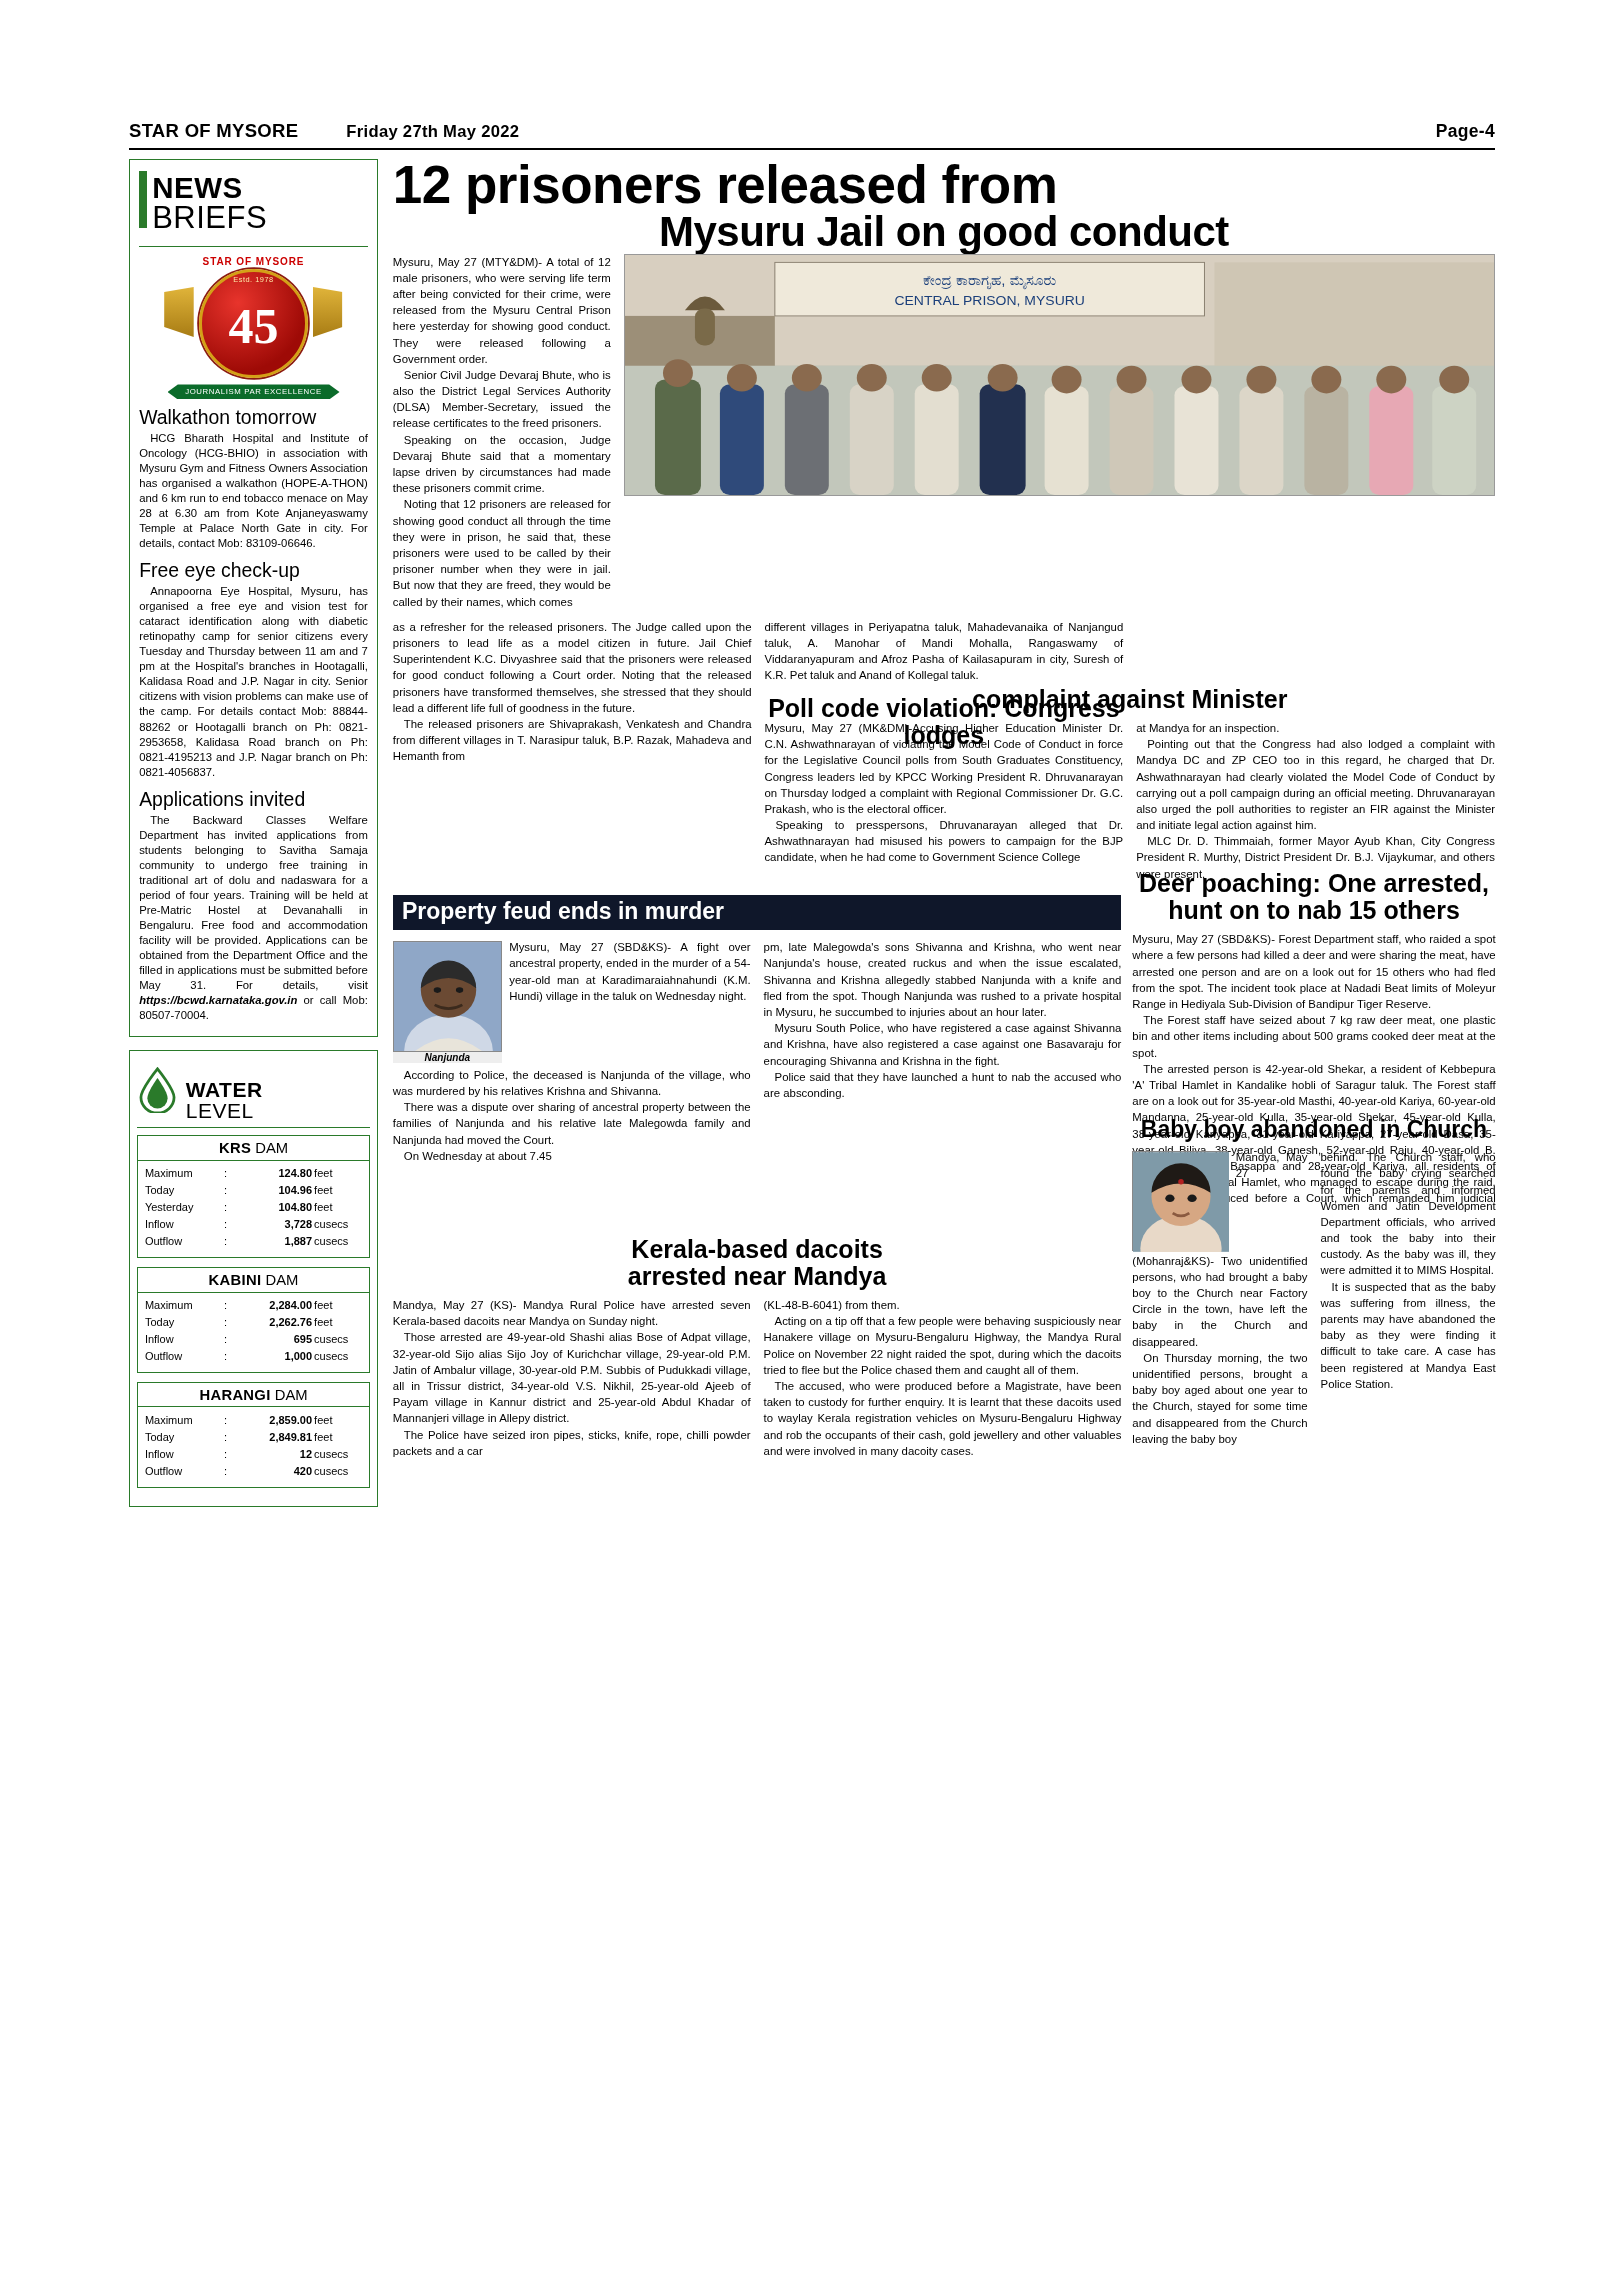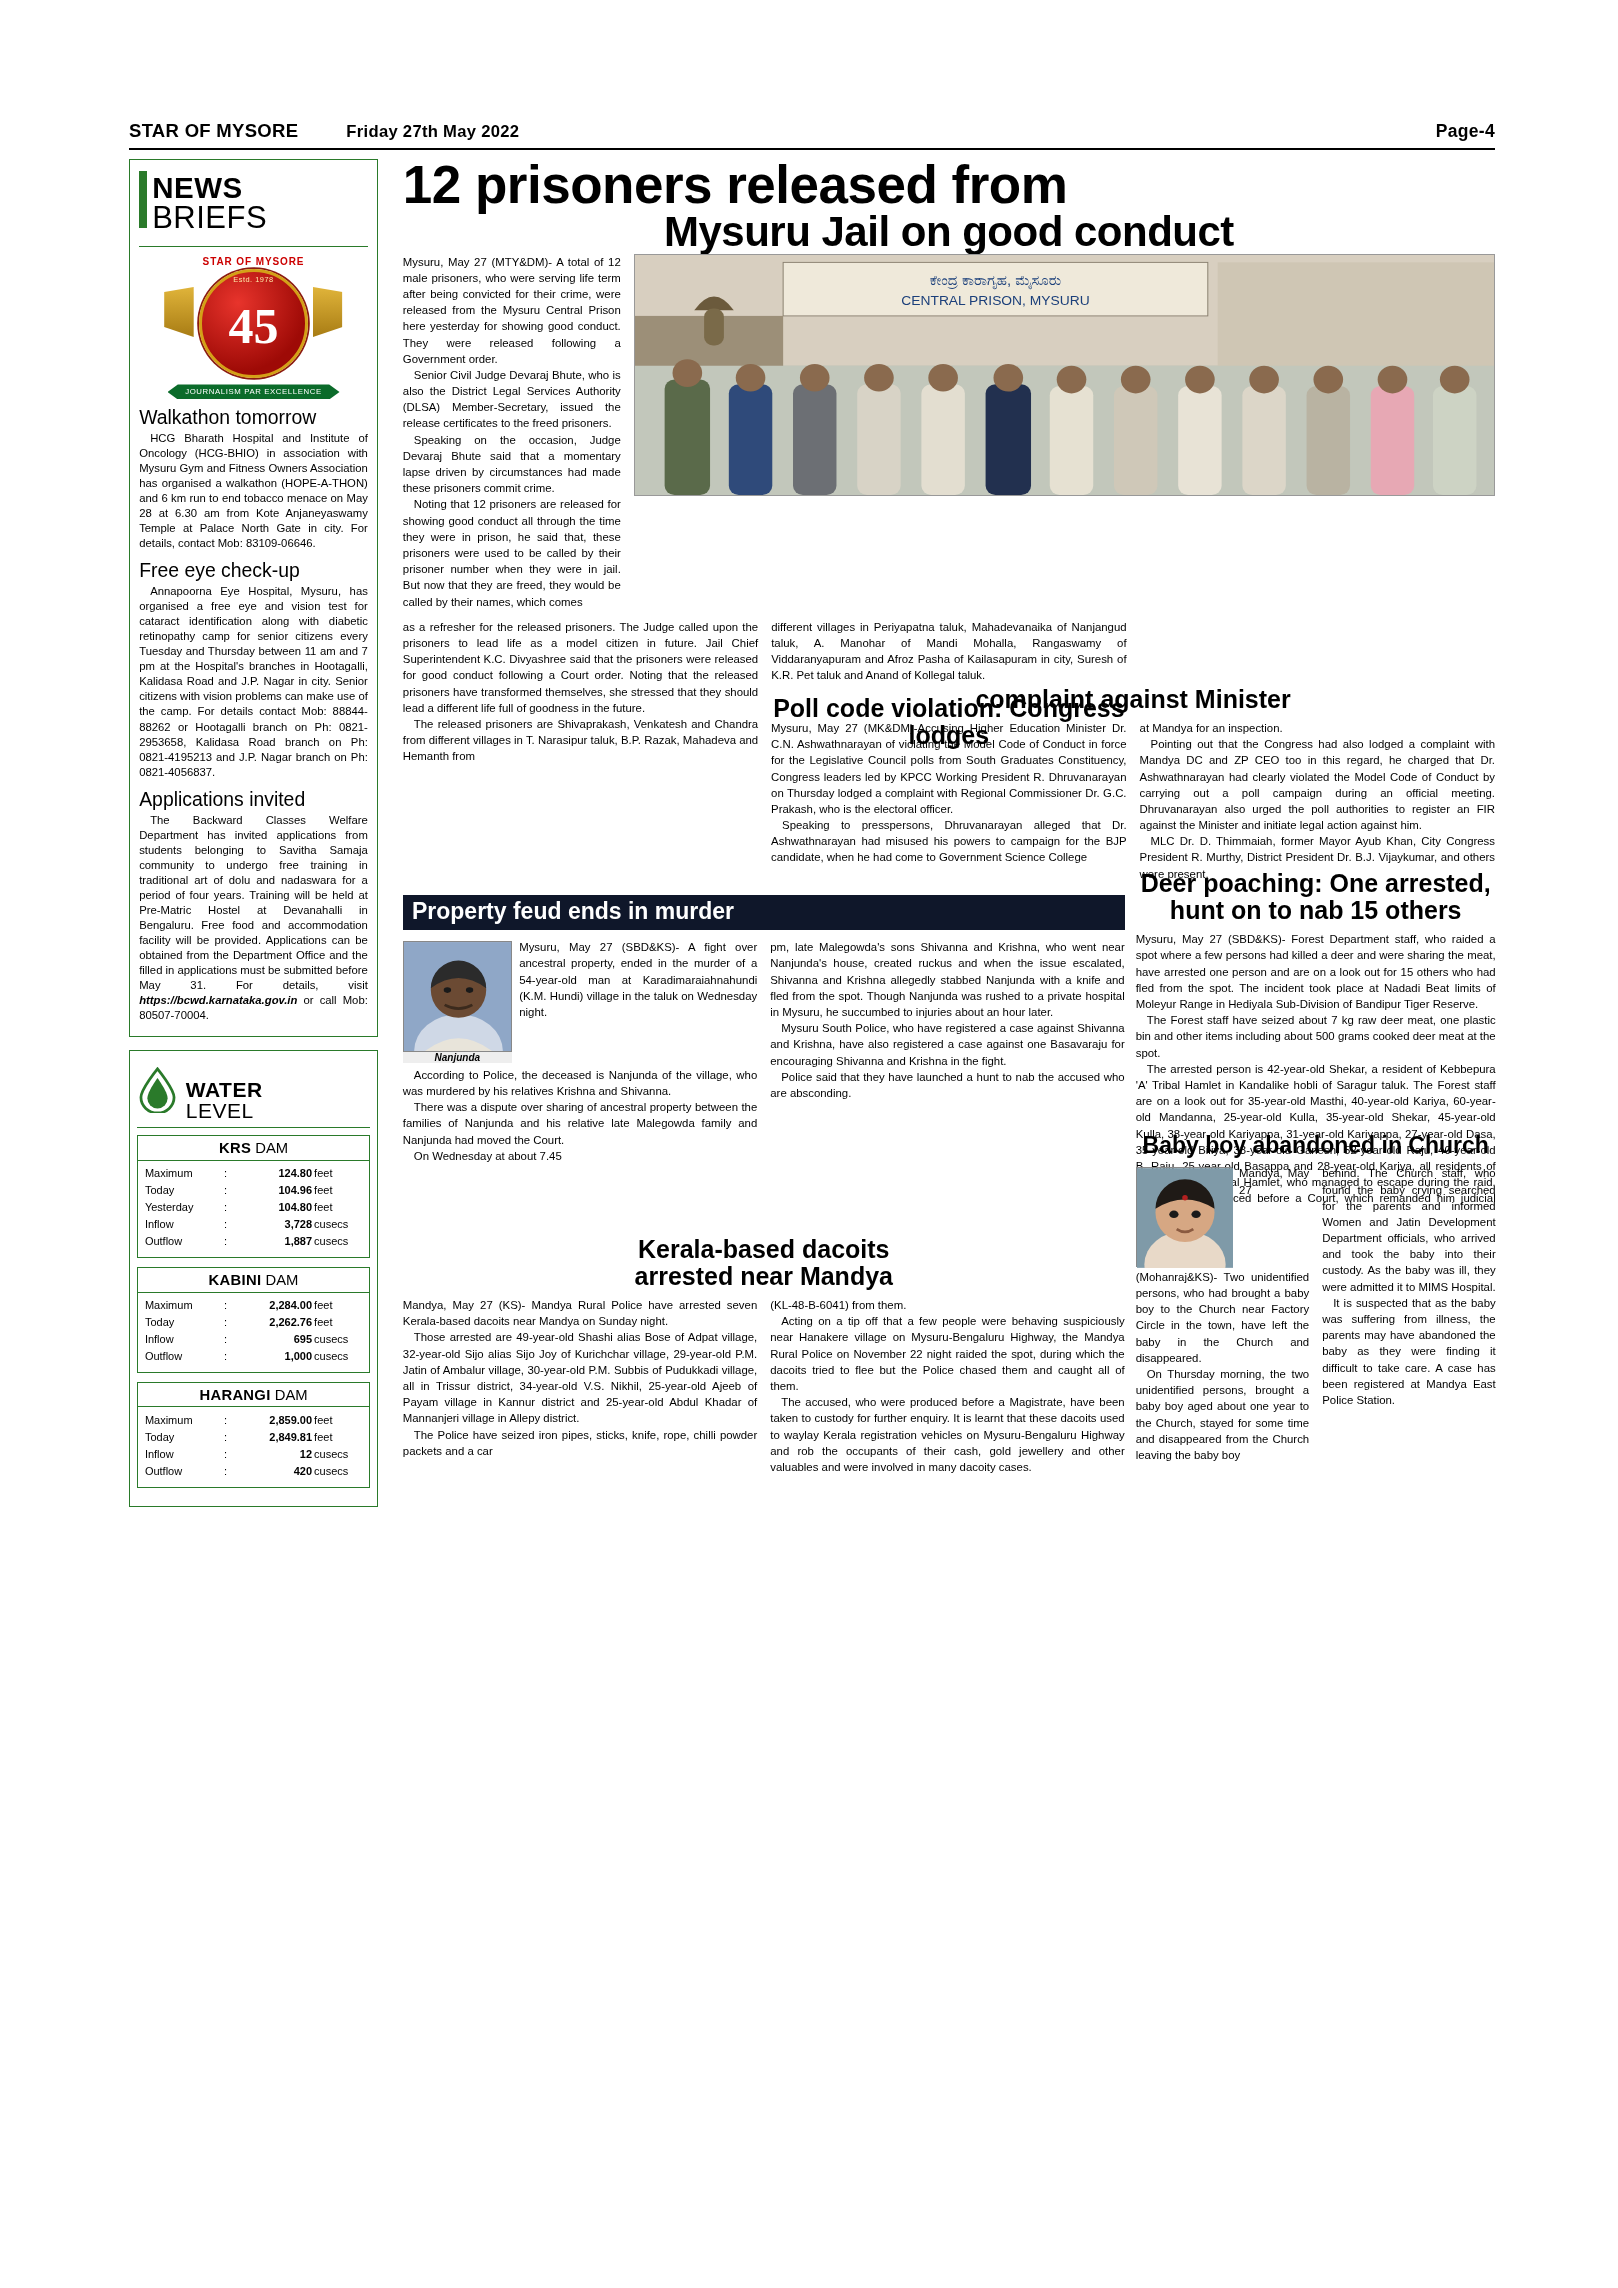--- a/index.html
+++ b/index.html
@@ -26,21 +26,21 @@
     letter-spacing:0.3px;
   }
   .masthead .left { display:flex; gap:48px; align-items:flex-end; }
   .masthead .paper { font-size:18.5px; }
   .masthead .date { font-size:16.6px; }
   .masthead .pageno { font-size:17.5px; }
 
   
   .grid {
     display:flex;
-    gap:10px;
+    gap:0;
     margin-top:9.2px;
   }
   .col-briefs { width:249px; flex:none; }
   .col-main { flex:1; padding-left:14.8px; }
 
   
   .briefs-box {
     border:1.8px solid #2a7a2a;
     padding:7.4px 9.2px 9.2px 9.2px;
     position:relative;

